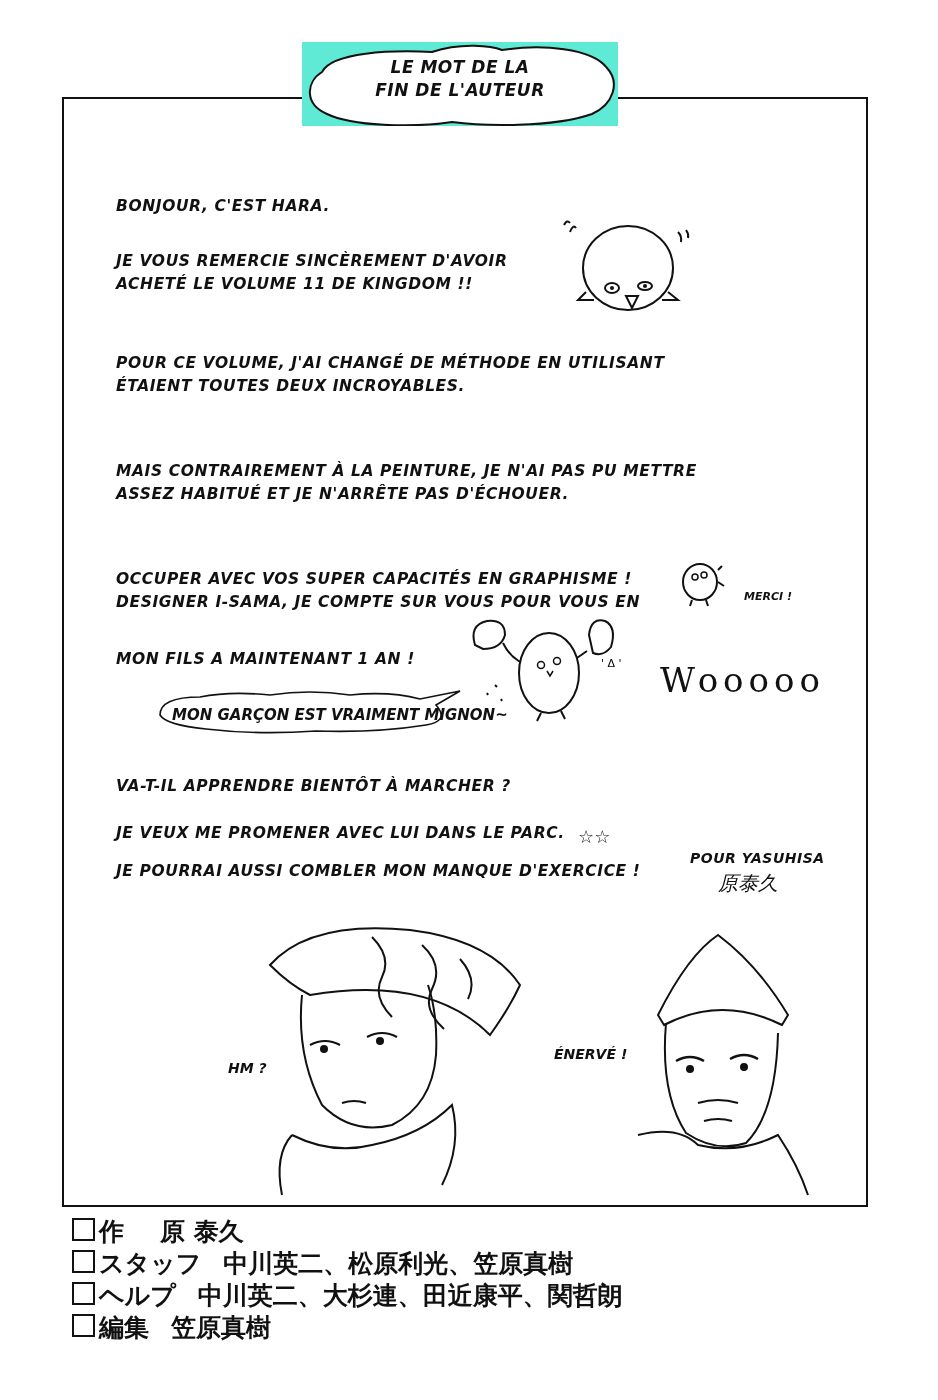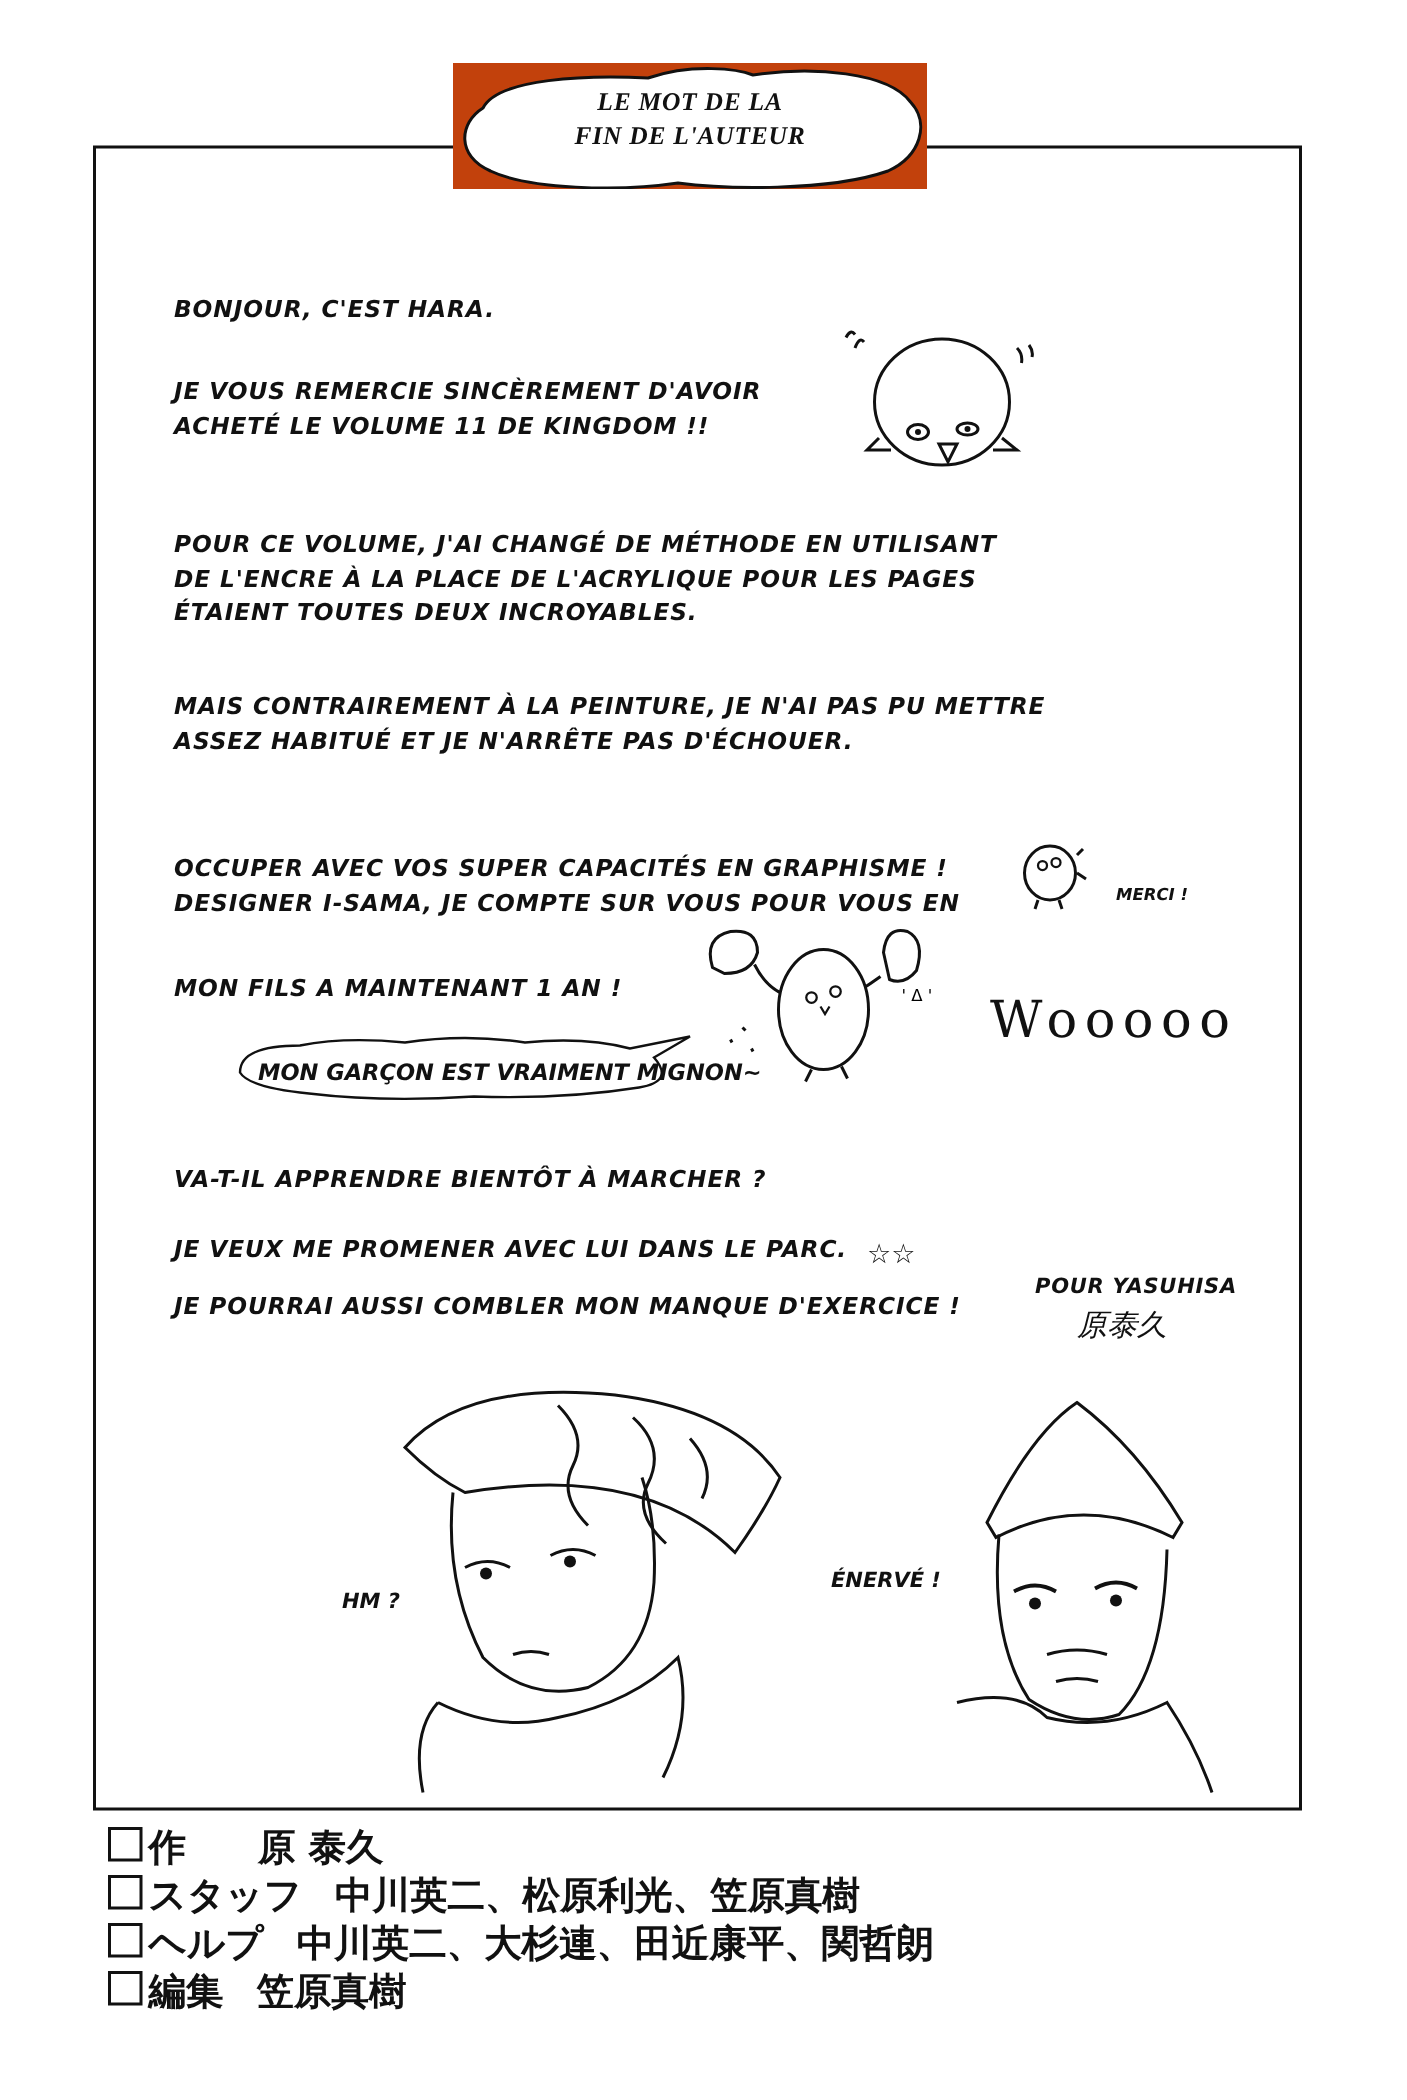--- a/index.html
+++ b/index.html
@@ -1,20 +1,20 @@
 <!DOCTYPE html>
 <html><head>
 <meta charset="utf-8">
 <style>
   html, body { margin:0; padding:0; background:#ffffff; }
   body { width:938px; height:1400px; position:relative; overflow:hidden;
          font-family:"DejaVu Sans", sans-serif; color:#111; }
   .frame { position:absolute; left:62px; top:97px; width:806px; height:1110px;
            border:2px solid #111; box-sizing:border-box; }
-  .title-bubble { position:absolute; left:302px; top:42px; width:316px; height:84px; background:#c2410c;font-family:Liberation Serif, serif; }
+  .title-bubble { position:absolute; left:302px; top:42px; width:316px; height:84px; background:#5eead4; }
   .title-bubble svg { position:absolute; left:0; top:0; }
   .title-text { position:absolute; left:0; top:14px; width:316px; text-align:center;
                 font-style:italic; font-weight:bold; font-size:17px; line-height:23px; letter-spacing:0.5px; }
   .txt { position:absolute; left:116px; font-style:italic; font-weight:bold; font-size:15.5px;
          line-height:22.5px; letter-spacing:0.6px; white-space:nowrap; text-transform:uppercase; }
   .small { position:absolute; font-style:italic; font-weight:bold; font-size:11px; white-space:nowrap; }
   .credits { position:absolute; left:72px; top:1216px; font-family:"DejaVu Sans", sans-serif;
              font-weight:bold; font-size:25px; line-height:32px; }
   .credits .row { white-space:nowrap; }
   .credits .box { display:inline-block; width:19px; height:19px; border:2px solid #111;
@@ -41,21 +41,20 @@
 
 <div class="txt" style="top:195px">BONJOUR, C'EST HARA.</div>
 
 <div class="txt" style="top:250px">
   <div>JE VOUS REMERCIE SINCÈREMENT D'AVOIR</div>
   <div>ACHETÉ LE VOLUME 11 DE KINGDOM !!</div>
 </div>
 
 <div class="txt" style="top:352px">
   <div>POUR CE VOLUME, J'AI CHANGÉ DE MÉTHODE EN UTILISANT</div>
-  <div>DE L'ENCRE À LA PLACE DE L'ACRYLIQUE POUR LES PAGES</div>
   <div>ÉTAIENT TOUTES DEUX INCROYABLES.</div>
 </div>
 
 <div class="txt" style="top:460px">
   <div>MAIS CONTRAIREMENT À LA PEINTURE, JE N'AI PAS PU METTRE</div>
   <div>ASSEZ HABITUÉ ET JE N'ARRÊTE PAS D'ÉCHOUER.</div>
 </div>
 
 <div class="txt" style="top:568px">
   <div>OCCUPER AVEC VOS SUPER CAPACITÉS EN GRAPHISME !</div>
@@ -131,21 +130,21 @@
   <path d="M58,136 q14,-8 28,0 M112,134 q14,-8 28,0" stroke="#111" stroke-width="2.5" fill="none"></path>
   <circle cx="72" cy="144" r="4" fill="#111"></circle>
     <circle cx="126" cy="142" r="4" fill="#111"></circle>
   <path d="M80,178 q20,-6 40,0 M86,196 q14,-4 28,0" stroke="#111" stroke-width="2" fill="none"></path>
   <path d="M20,210 q40,-10 60,10 q40,10 80,-10 q20,30 30,60" stroke="#111" stroke-width="2" fill="none"></path>
 </svg>
 <div class="small" style="left:554px;top:1046px;font-size:14px">ÉNERVÉ !</div>
 
 <div class="credits">
   <div class="row">
-    <span class="box"></span><span class="role">作</span><span class="names" style="margin-left:48px">原 泰久</span>
+    <span class="box"></span><span class="role">作</span><span class="names" style="margin-left:36px">原 泰久</span>
   </div>
   <div class="row">
     <span class="box"></span><span class="role">スタッフ</span><span class="names">中川英二、松原利光、笠原真樹</span>
   </div>
   <div class="row">
     <span class="box"></span><span class="role">ヘルプ</span><span class="names">中川英二、大杉連、田近康平、関哲朗</span>
   </div>
   <div class="row">
     <span class="box"></span><span class="role">編集</span><span class="names">笠原真樹</span>
   </div>

